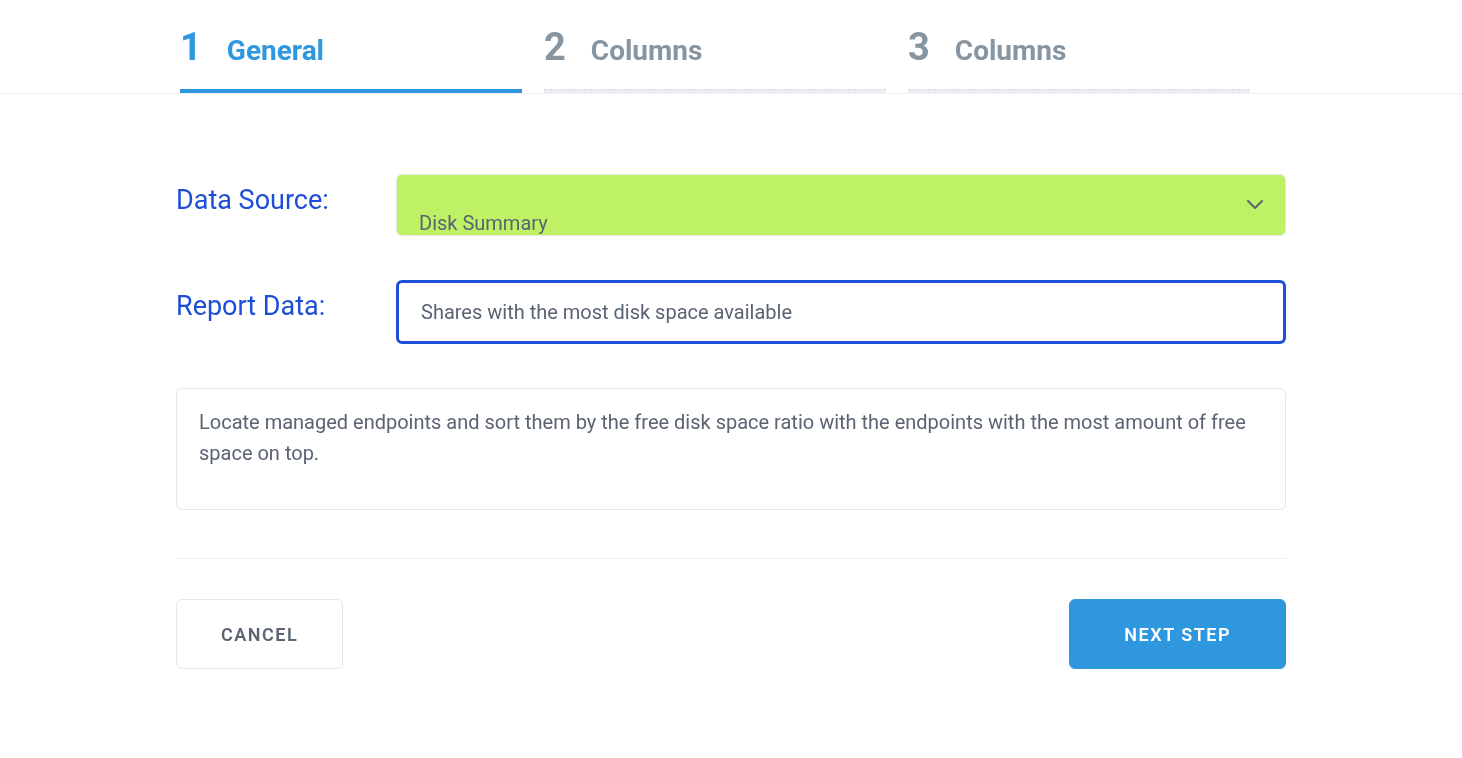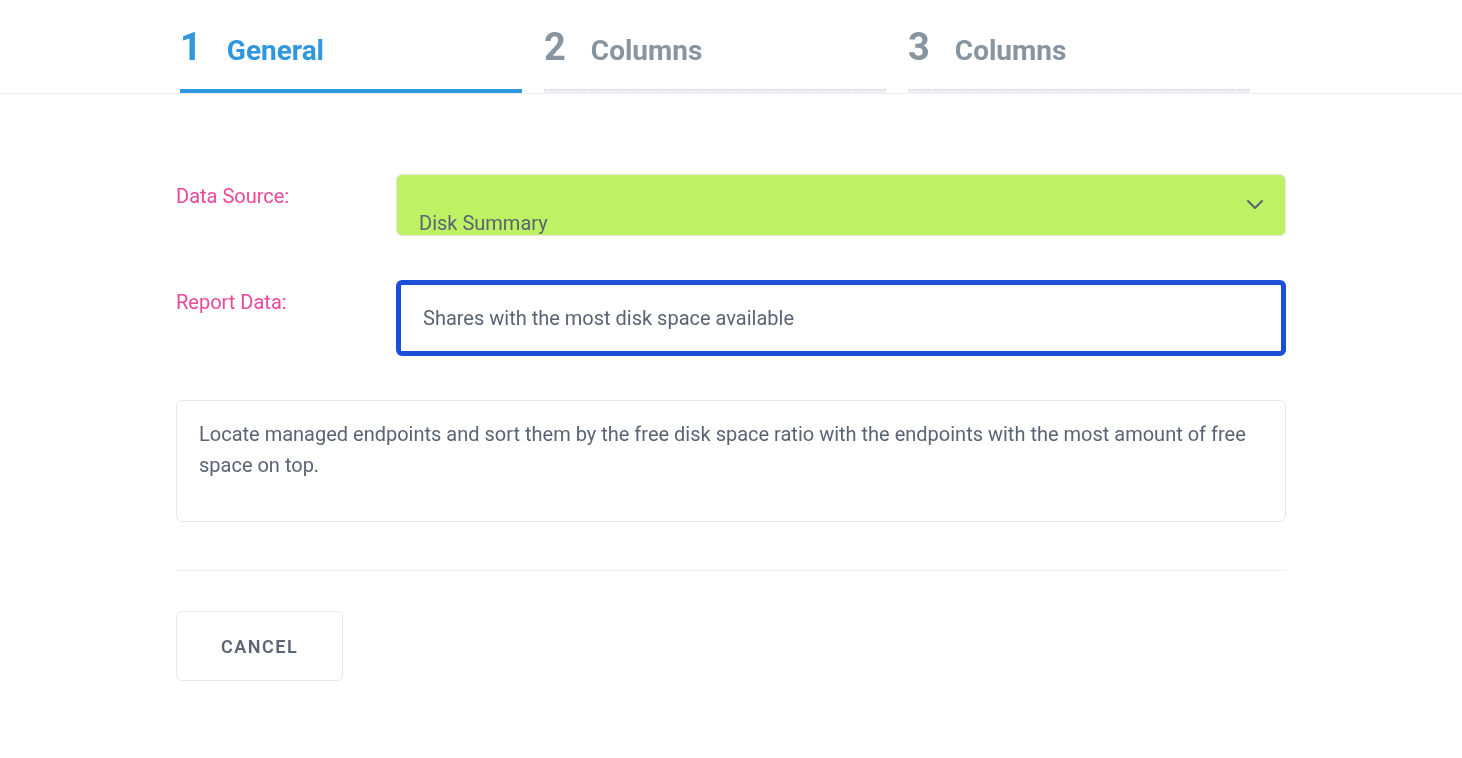--- a/index.html
+++ b/index.html
@@ -86,22 +86,22 @@
     }
 
     .form-row {
       display: flex;
       align-items: flex-start;
       margin-bottom: 44px;
     }
 
     .form-row .label {
       flex: 0 0 220px;
-      font-size: 20px;
-      color: #ec4899;
+      font-size: 27px;
+      color: #1d4ed8;
       padding-top: 10px;
     }
 
     .form-row .control {
       flex: 1;
     }
 
     .select-box {
       position: relative;
       width: 100%;
@@ -125,23 +125,23 @@
     }
 
     .select-chevron svg {
       width: 16px;
       height: 10px;
       display: block;
     }
 
     .text-input {
       width: 100%;
-      height: 76px;
-      background: #ffffff;
-      border: 5px solid #1d4ed8;
+      height: 64px;
+      background: #ffffff;
+      border: 3px solid #1d4ed8;
       border-radius: 6px;
       padding: 0 22px;
       font-size: 20px;
       color: #5b6472;
       font-family: inherit;
       outline: none;
     }
 
     .textarea-input {
       width: 100%;
@@ -257,16 +257,17 @@
         <textarea class="textarea-input" style="">Locate managed endpoints and sort them by the free disk space ratio with the endpoints with the most amount of free space on top.</textarea>
       </div>
     </div>
 
   </div>
 
   <div class="footer-area">
     <hr class="footer-divider">
     <div class="footer-buttons">
       <button class="btn btn-secondary">CANCEL</button>
+      <button class="btn btn-primary">NEXT STEP</button>
     </div>
   </div>
 
 </div>
 
 </body></html>

